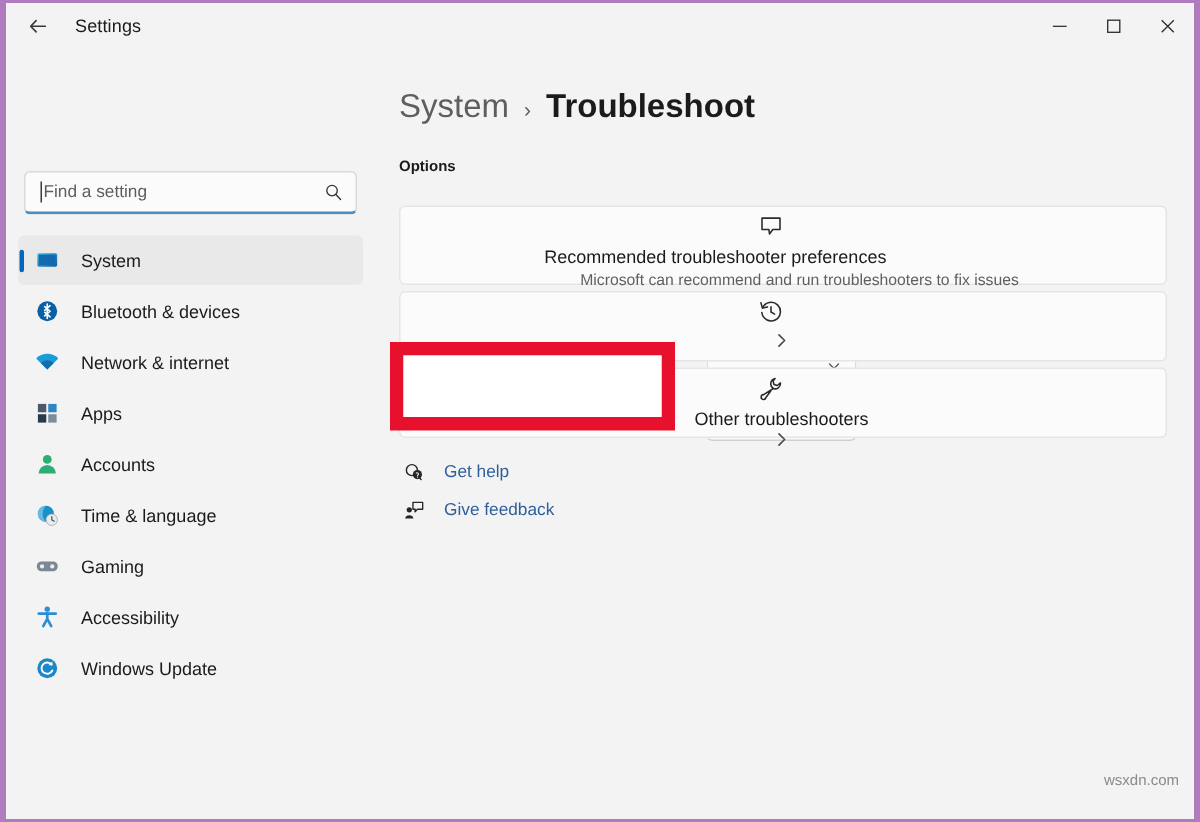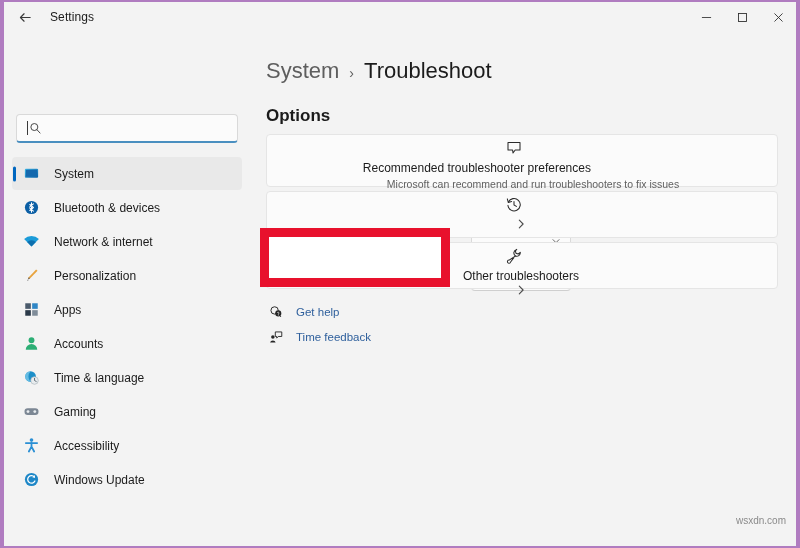--- a/index.html
+++ b/index.html
@@ -146,27 +146,27 @@
     font-weight: 400;
   }
   .bc-sep {
     font-size: 14px;
     color: #5e5e5e;
     margin: 0 10px;
   }
   .bc-current {
     font-size: 22px;
     color: #1b1b1b;
-    font-weight: 400;
+    font-weight: 700;
   }
   .section-label {
-    font-size: 17px;
+    font-size: 10px;
     color: #1b1b1b;
     font-weight: 600;
-    margin-bottom: 8px;
+    margin-bottom: 20px;
   }
 
   .card {
     background: #fbfbfb;
     border: 1px solid #e5e5e5;
     border-radius: 4px;
     display: flex;
     align-items: center;
     padding: 0 14px 0 12px;
     margin-bottom: 4px;
@@ -292,20 +292,21 @@
     </div>
   </div>
 
   <div class="body-wrap">
 
     <div class="sidebar">
 
       <div class="search-wrap">
         <div class="search-box">
           <div class="caret"></div>
+          <div class="search-ph">Find a setting</div>
           <div class="search-icon">
             <svg viewBox="0 0 16 16" fill="none" stroke="currentColor" stroke-width="1.1">
               <circle cx="6.6" cy="6.2" r="4.3"></circle>
               <path d="M9.8 9.5 L13.6 13.6" stroke-linecap="round"></path>
             </svg>
           </div>
         </div>
       </div>
 
       <div class="nav">
@@ -340,30 +341,20 @@
         <div class="nav-item">
           <span class="nav-ico">
             <svg viewBox="0 0 18 18">
               <path d="M9 14.2 L1.2 6.3 A11 11 0 0 1 16.8 6.3 Z" fill="#1b9bd8"></path>
               <path d="M9 14.2 L4.4 9.5 A6.5 6.5 0 0 1 13.6 9.5 Z" fill="#0d6fae"></path>
             </svg>
           </span>
           <span class="nav-label">Network &amp; internet</span>
         </div>
 
-        <div class="nav-item">
-          <span class="nav-ico">
-            <svg viewBox="0 0 18 18">
-              <path d="M13.9 2.6 L15.4 4.1 L7.4 12.1 L5.3 12.9 L6.1 10.8 Z" fill="#e8a33d"></path>
-              <path d="M5.3 12.9 L6.1 10.8 L7.4 12.1 Z" fill="#5d5d5d"></path>
-              <path d="M4.2 14 L5.3 12.9 L6.1 13.7 L4.9 14.8 Z" fill="#9a9a9a"></path>
-            </svg>
-          </span>
-          <span class="nav-label">Personalization</span>
-        </div>
 
         <div class="nav-item">
           <span class="nav-ico">
             <svg viewBox="0 0 18 18">
               <rect x="2.4" y="2.4" width="5.9" height="5.9" fill="#4a5a6b"></rect>
               <rect x="9.7" y="2.4" width="5.9" height="5.9" fill="#2f86c5"></rect>
               <rect x="2.4" y="9.7" width="5.9" height="5.9" fill="#2b3a49"></rect>
               <rect x="9.7" y="9.7" width="5.9" height="5.9" fill="#7f8c99"></rect>
             </svg>
           </span>
@@ -503,21 +494,21 @@
           <span class="link-text">Get help</span>
         </div>
         <div class="link-row">
           <span class="link-ico">
             <svg viewBox="0 0 16 16">
               <path d="M7.2 2.2 H14.6 V7.4 H10.6 L8.8 9.3 L8.9 7.4 H7.2 Z" fill="none" stroke="currentColor" stroke-width="1.05" stroke-linejoin="round"></path>
               <circle cx="4.4" cy="7.9" r="2" fill="currentColor"></circle>
               <path d="M1.2 14.4 A3.3 3.3 0 0 1 7.6 14.4 Z" fill="currentColor"></path>
             </svg>
           </span>
-          <span class="link-text">Time feedback</span>
+          <span class="link-text">Give feedback</span>
         </div>
       </div>
 
     </div>
   </div>
 
   <div class="watermark">wsxdn.com</div>
 </div>
 
 <div class="highlight-box">

